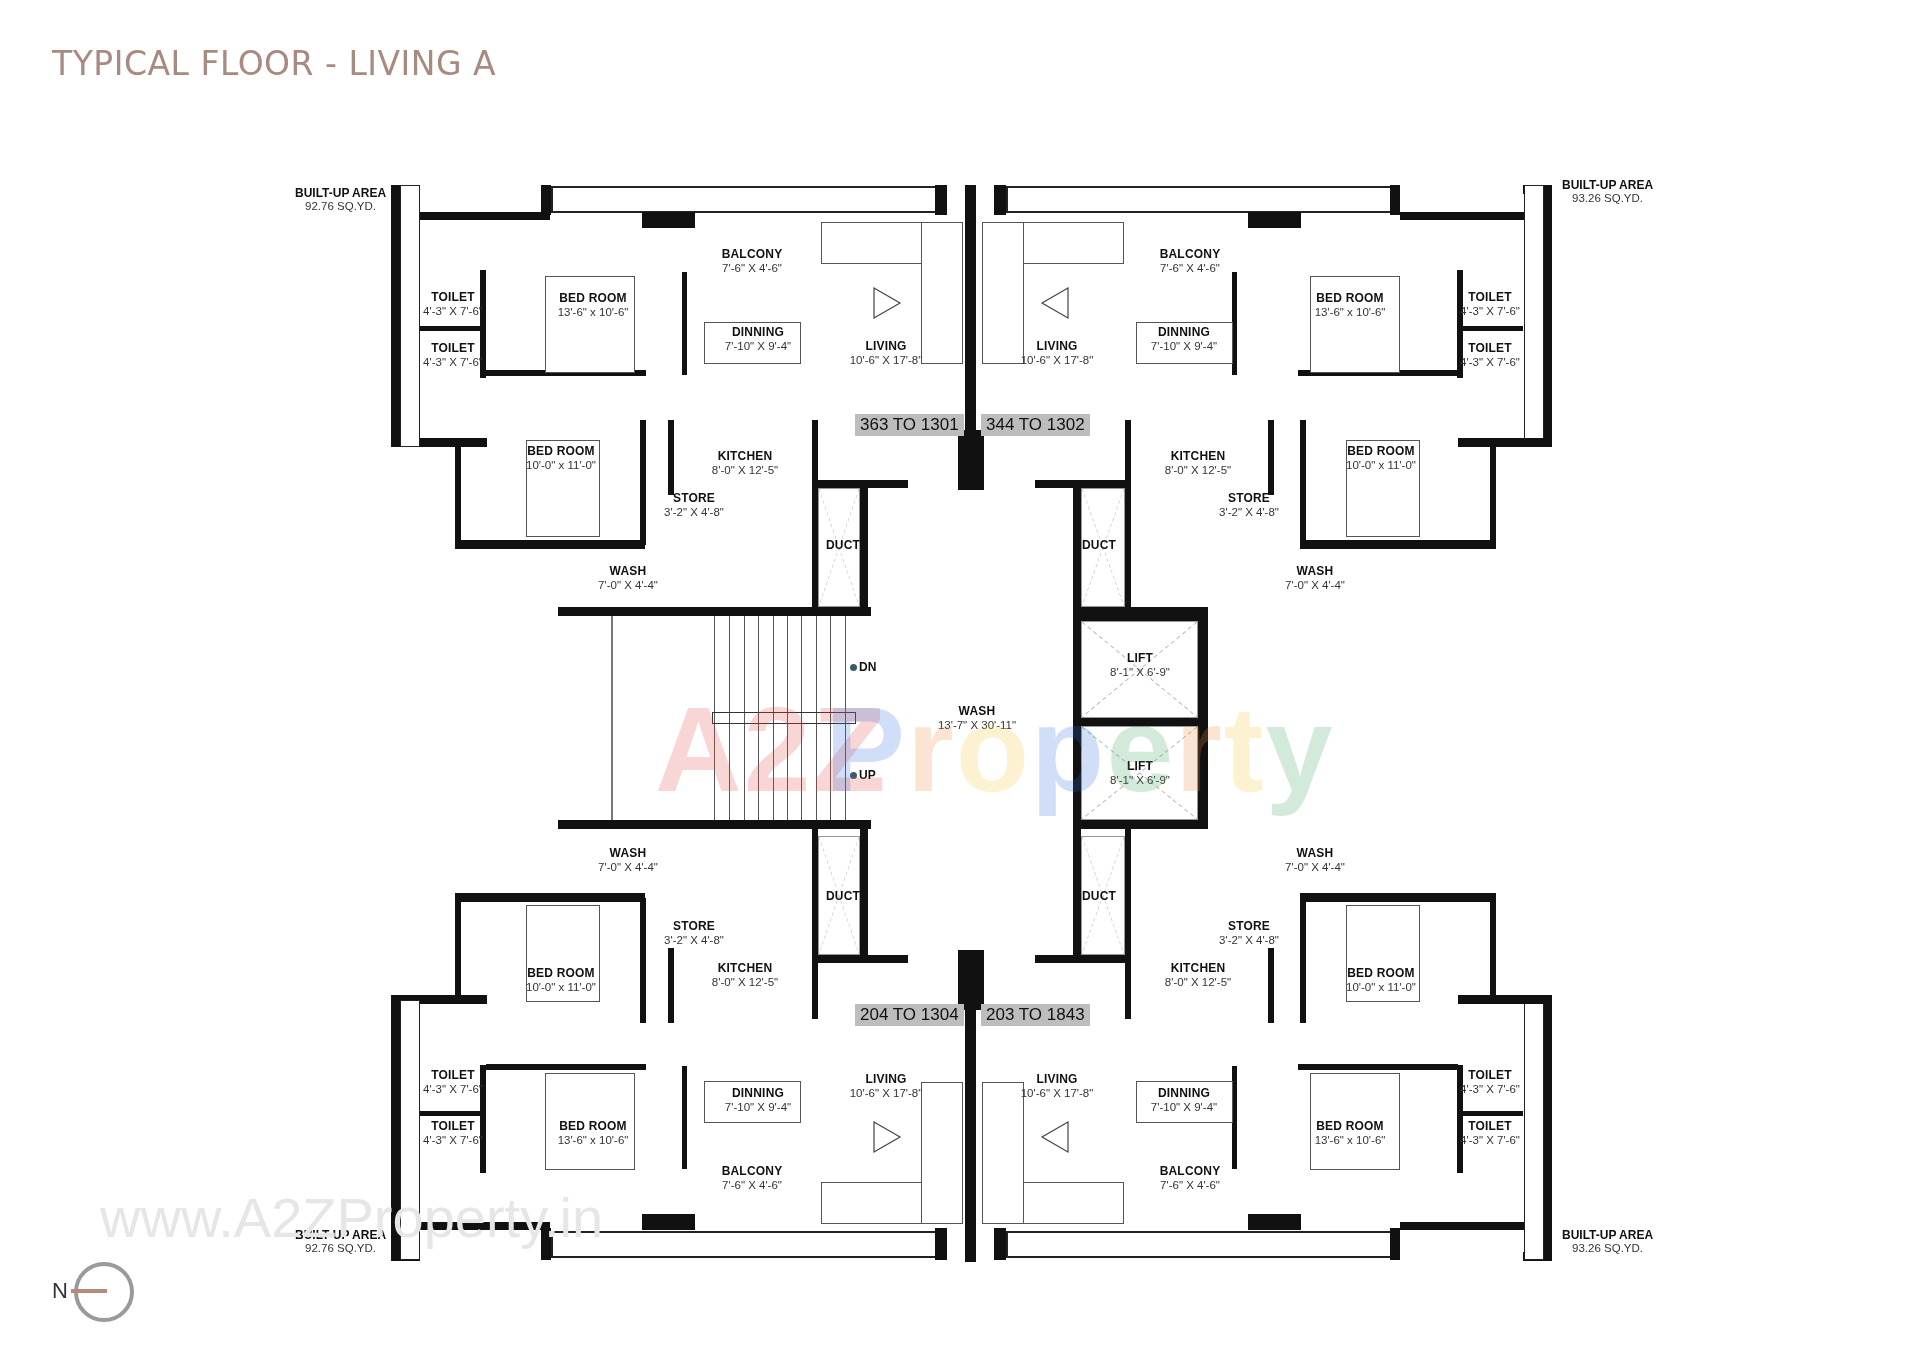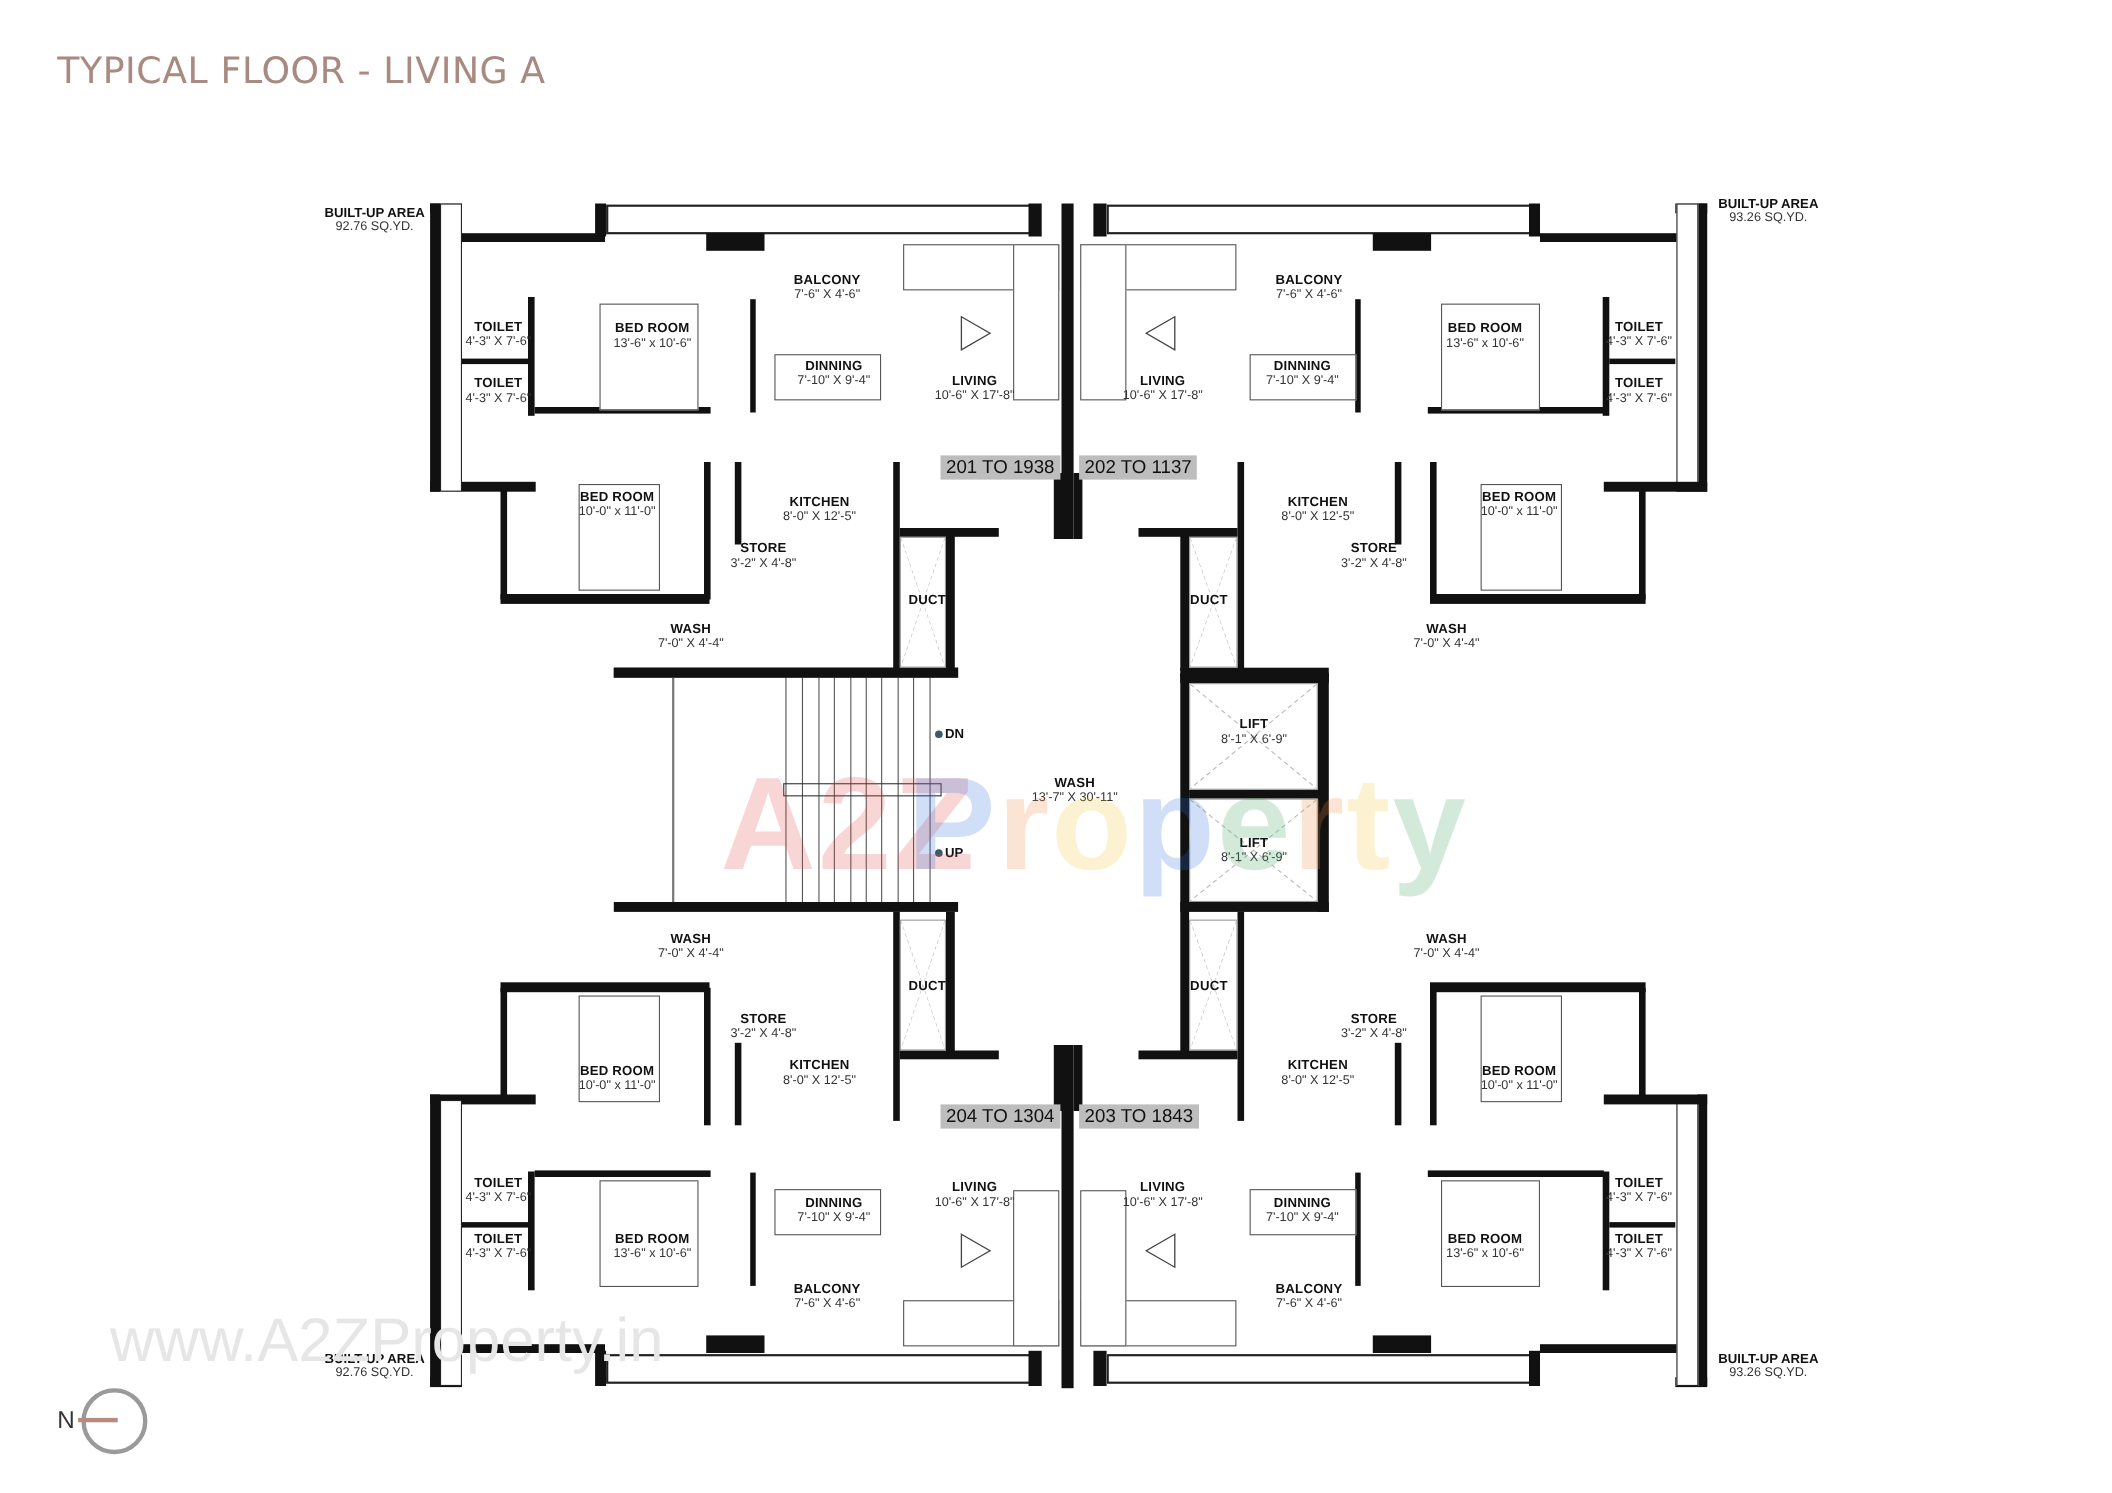--- a/index.html
+++ b/index.html
@@ -170,21 +170,21 @@
         <div class="d">7'-0" X 4'-4"</div>
       </div>
     <div class="lbl" style="left:843px;top:539px;">
         <div class="n">DUCT</div>
       </div>
 
     <div class="bua" style="left:295px;top:186px;">
         <div class="n">BUILT-UP AREA</div>
         <div class="d">92.76 SQ.YD.</div>
       </div>
-    <div class="unitno" style="left:855px;top:414px;">201 TO 1938</div>
+    <div class="unitno" style="left:855px;top:414px;">363 TO 1301</div>
   </div>
 
   <div>
     <div class="w" style="left:994px;top:185px;width:12px;height:30px;"></div>
     <div class="win" style="left:1006px;top:186px;width:392px;height:27px;"></div>
     <div class="w" style="left:1390px;top:185px;width:10px;height:30px;"></div>
     <div class="w" style="left:1400px;top:212px;width:125px;height:8px;"></div>
     <div class="w" style="left:1248px;top:212px;width:53px;height:16px;"></div>
     <div class="w" style="left:1523px;top:185px;width:29px;height:9px;"></div>
     <div class="w" style="left:1543px;top:185px;width:9px;height:262px;"></div>
@@ -261,21 +261,21 @@
         <div class="d">7'-0" X 4'-4"</div>
       </div>
     <div class="lbl" style="left:1099px;top:539px;">
         <div class="n">DUCT</div>
       </div>
 
     <div class="bua" style="left:1562px;top:178px;">
         <div class="n">BUILT-UP AREA</div>
         <div class="d">93.26 SQ.YD.</div>
       </div>
-    <div class="unitno" style="left:981px;top:414px;">202 TO 1137</div>
+    <div class="unitno" style="left:981px;top:414px;">344 TO 1302</div>
   </div>
 
   <div>
     <div class="w" style="left:391px;top:995px;width:96px;height:9px;"></div>
     <div class="w" style="left:391px;top:995px;width:9px;height:265px;"></div>
     <div class="w" style="left:391px;top:1252px;width:29px;height:9px;"></div>
     <div class="win" style="left:400px;top:1000px;width:20px;height:260px;border-width:1px;"></div>
     <div class="w" style="left:420px;top:1222px;width:130px;height:8px;"></div>
     <div class="w" style="left:541px;top:1228px;width:10px;height:32px;"></div>
     <div class="win" style="left:551px;top:1231px;width:392px;height:27px;"></div>

